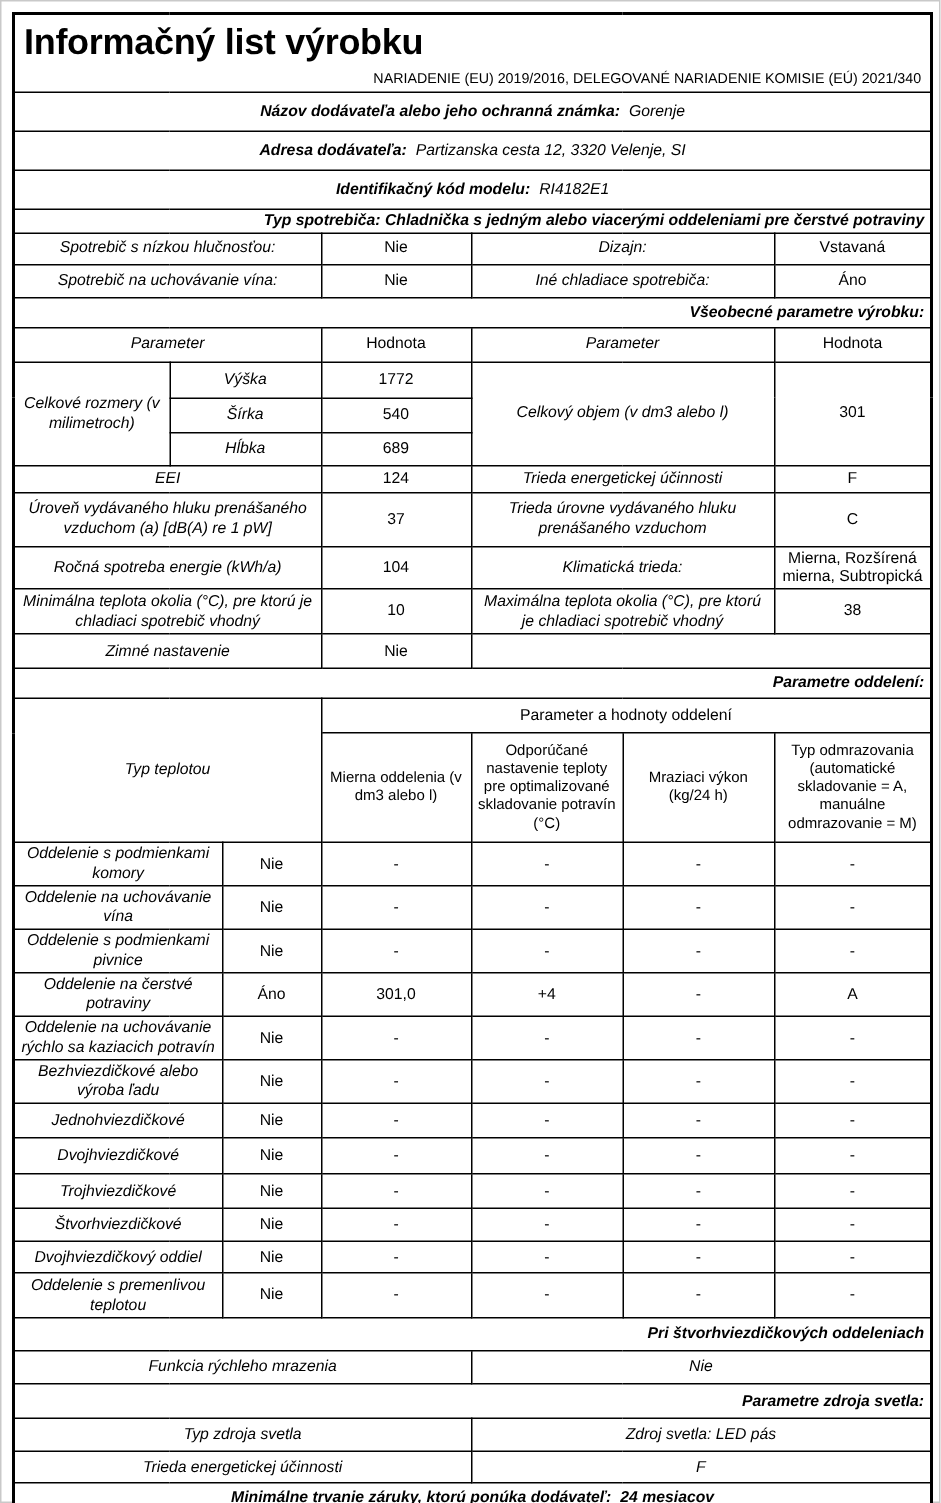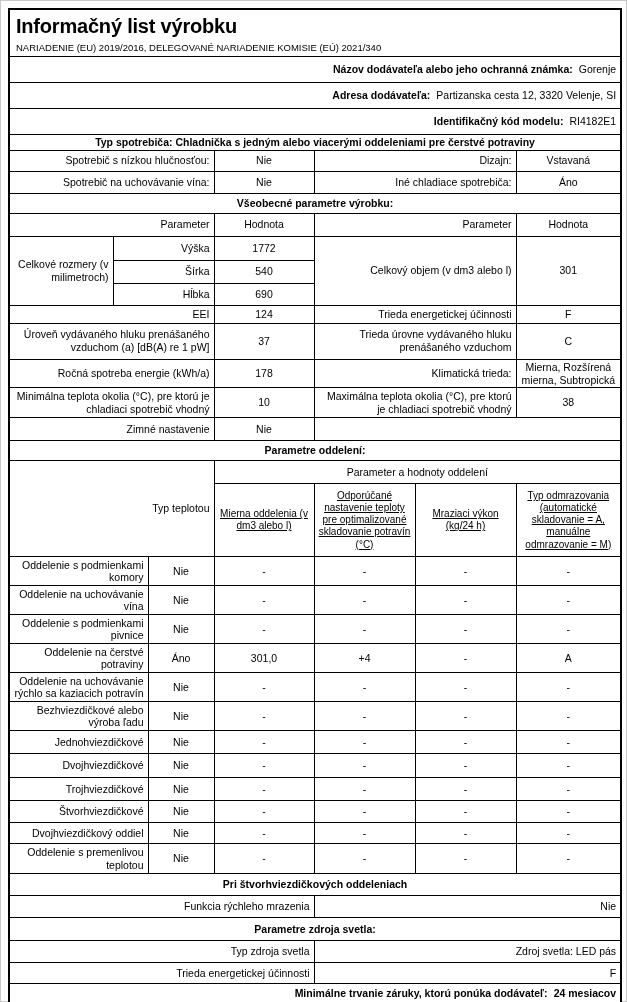--- a/index.html
+++ b/index.html
@@ -13,28 +13,28 @@
     position: absolute; left: 8px; top: 8px; width: 612px;
     border-collapse: collapse; table-layout: fixed;
     border: 2px solid #000; background: #fff;
   }
   td {
     border: 1px solid #000; font-size: 10.5px; line-height: 1.22;
     padding: 1px 4px; vertical-align: middle; overflow: hidden;
     word-wrap: break-word;
   }
   .title-cell { padding: 4px 6px 2px 6px; }
-  .doc-title { font-size: 20px; font-weight: bold; letter-spacing: -0.2px; }
-  .doc-sub   { font-size: 9.5px; margin-top: 4px; }
+  .doc-title { font-size: 24px; font-weight: bold; letter-spacing: -0.2px; }
+  .doc-sub   { font-size: 9.5px; margin-top: 4px; text-align: right; }
   .b   { font-weight: bold; }
-  .hdr { font-weight: bold; text-align: center; }
-  .lbl { text-align: right; }
+  .hdr { font-weight: bold; text-align: right; font-style: italic; }
+  .lbl { text-align: center; font-style: italic; }
   .val { text-align: center; }
   .gap { margin-left: 6px; }
-  .sub { font-size: 10px; padding: 1px 2px; text-decoration: underline; }
+  .sub { font-size: 10px; padding: 1px 2px; }
 </style>
 </head>
 <body>
 
 <table class="fiche">
   <colgroup>
     <col style="width:104px">
       <col style="width:35px">
       <col style="width:66px">
     <col style="width:100px">
@@ -98,37 +98,37 @@
     <td class="val">1772</td>
     <td colspan="2" rowspan="3" class="lbl">Celkový objem (v dm3 alebo l)</td>
     <td rowspan="3" class="val">301</td>
   </tr>
   <tr style="height:23px">
     <td colspan="2" class="lbl">Šírka</td>
     <td class="val">540</td>
   </tr>
   <tr style="height:22px">
     <td colspan="2" class="lbl">Hĺbka</td>
-    <td class="val">690</td>
+    <td class="val">689</td>
   </tr>
   <tr style="height:18px">
     <td colspan="3" class="lbl">EEI</td>
     <td class="val">124</td>
     <td colspan="2" class="lbl">Trieda energetickej účinnosti</td>
     <td class="val">F</td>
   </tr>
   <tr style="height:36px">
     <td colspan="3" class="lbl">Úroveň vydávaného hluku prenášaného vzduchom (a) [dB(A) re 1 pW]</td>
     <td class="val">37</td>
     <td colspan="2" class="lbl">Trieda úrovne vydávaného hluku prenášaného vzduchom</td>
     <td class="val">C</td>
   </tr>
   <tr style="height:26px">
     <td colspan="3" class="lbl">Ročná spotreba energie (kWh/a)</td>
-    <td class="val">178</td>
+    <td class="val">104</td>
     <td colspan="2" class="lbl">Klimatická trieda:</td>
     <td class="val">Mierna, Rozšírená mierna, Subtropická</td>
   </tr>
   <tr style="height:30px">
     <td colspan="3" class="lbl">Minimálna teplota okolia (°C), pre ktorú je chladiaci spotrebič vhodný</td>
     <td class="val">10</td>
     <td colspan="2" class="lbl">Maximálna teplota okolia (°C), pre ktorú je chladiaci spotrebič vhodný</td>
     <td class="val">38</td>
   </tr>
   <tr style="height:23px">

